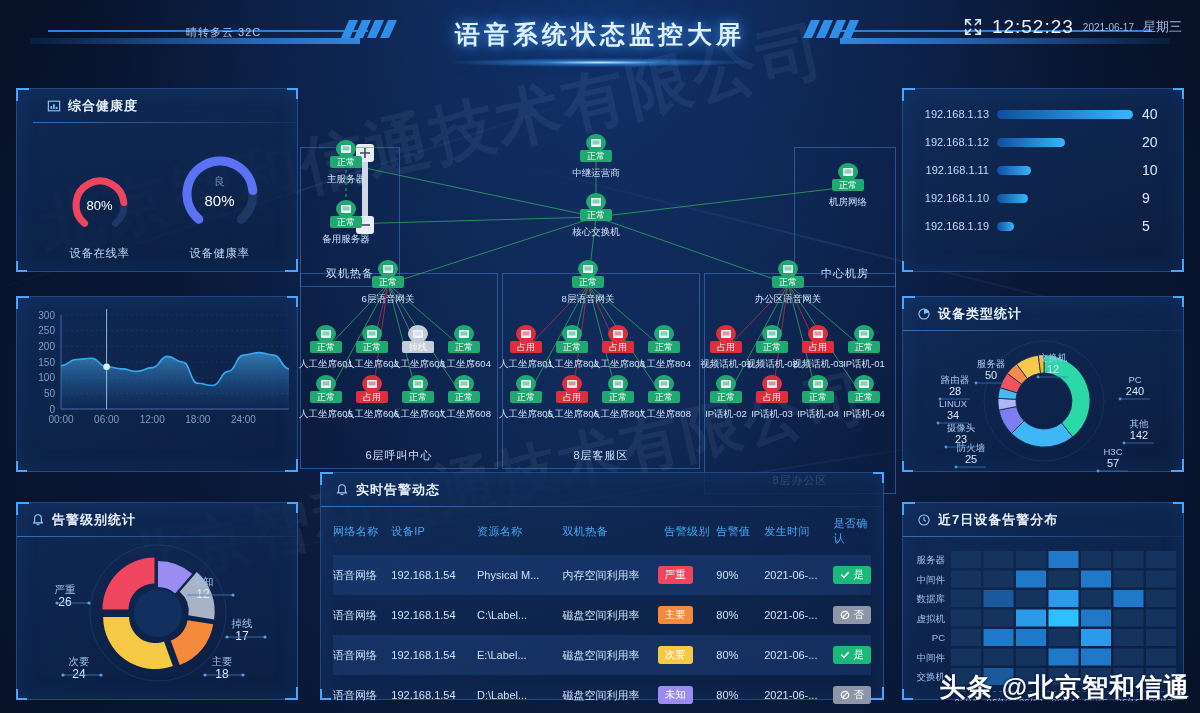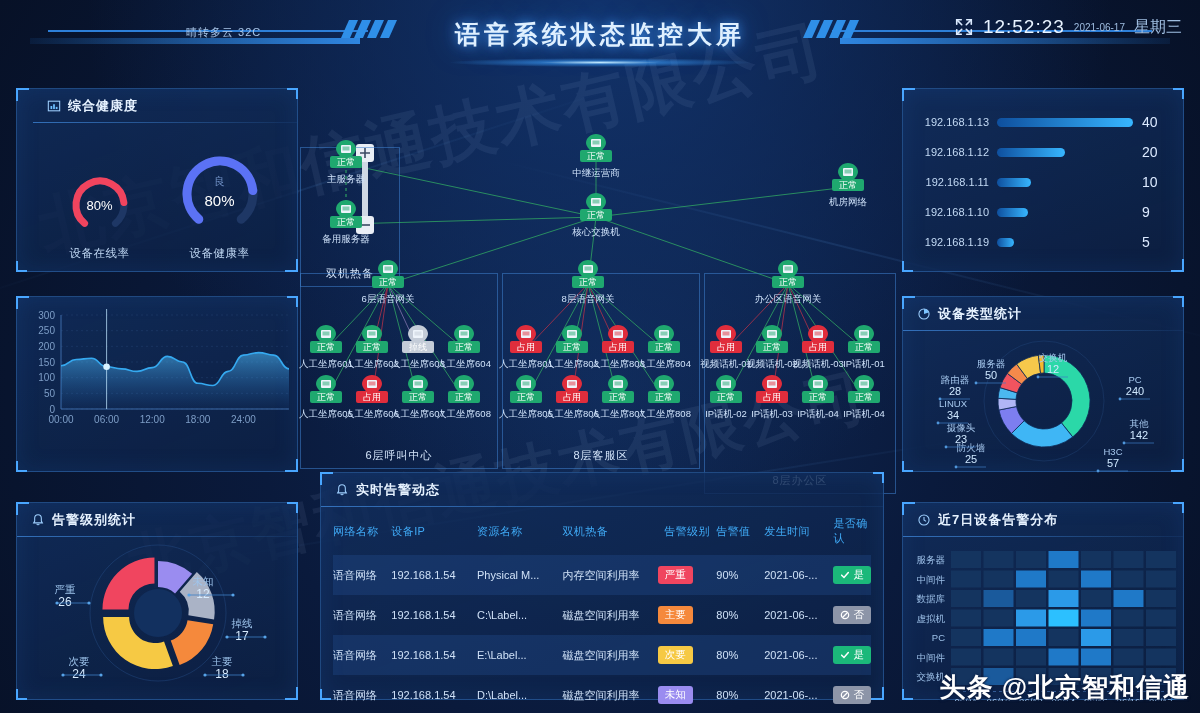--- a/index.html
+++ b/index.html
@@ -29,21 +29,21 @@
   .hdr-title { position:absolute; left:0; top:18px; width:1200px; text-align:center;
     font-size:25px; font-weight:bold; letter-spacing:4px; color:#dff0ff;
     text-shadow:0 0 12px rgba(70,160,255,.85),0 0 28px rgba(40,120,230,.6); }
   .hdr-glow { position:absolute; left:50%; top:58px; width:300px; height:9px; margin-left:-150px;
     background:radial-gradient(ellipse at center, #bfe8ff 0%, rgba(60,160,255,.55) 28%, rgba(30,110,210,0) 72%);
     border-radius:50%; }
   .hdr-weather { position:absolute; left:186px; top:25px; font-size:11px; color:#a9c6e8; letter-spacing:1px; }
   .hdr-right { position:absolute; right:18px; top:16px; display:flex; align-items:center; gap:9px; }
   .hdr-time { font-size:19px; color:#e8f3ff; letter-spacing:1px; }
   .hdr-date { font-size:10px; color:#9fbde0; }
-  .hdr-week { font-size:16px; color:#9fbde0; }
+  .hdr-week { font-size:13px; color:#9fbde0; }
   .expand-icon { width:20px; height:20px; position:relative; cursor:pointer; }
   .expand-icon:before,.expand-icon:after{content:"";position:absolute;}
   
   .rail { position:absolute; top:38px; height:6px;
     background:linear-gradient(90deg, rgba(30,120,220,.1), #2f86e0); }
   .rail-l { left:30px; width:330px; }
   .rail-r { right:30px; width:330px; background:linear-gradient(270deg, rgba(30,120,220,.1), #2f86e0); }
   .rail-line { position:absolute; top:30px; height:2px; background:#2d7fd8; }
   .slashes { position:absolute; top:20px; display:flex; gap:4px; }
   .slashes i { display:block; width:9px; height:18px; background:#2f8fe8; transform:skewX(-24deg); }
@@ -72,21 +72,21 @@
   .gauge-ring { position:relative; }
   .gauge-val { position:absolute; left:0; right:0; text-align:center; font-size:13px; color:#ffffff; }
   .gauge-sub { position:absolute; left:0; right:0; text-align:center; font-size:11px; color:#6f8fc4; }
   .gauge-label { margin-top:7px; font-size:11.5px; color:#bed6f2; letter-spacing:.5px; }
 
   
   .axis-txt { fill:#7e9ec7; font-size:10px; font-family:"Liberation Sans",sans-serif; }
 
   
   .top5 { padding:14px 16px 8px; }
-  .t5row { display:flex; align-items:center; height:22px; margin-bottom:6px;margin-top:8px; }
+  .t5row { display:flex; align-items:center; height:22px; margin-bottom:6px; }
   .t5name { width:78px; text-align:right; font-size:11px; color:#c3daf5; padding-right:8px; }
   .t5track { position:relative; flex:1; height:9px; }
   .t5bar { position:absolute; left:0; top:0; height:9px; border-radius:5px;
     background:linear-gradient(90deg,#0e4f9e,#37b6ff); }
   .t5val { width:34px; font-size:14px; color:#dceaff; padding-left:9px; }
 
   
   table.alarm { width:100%; border-collapse:collapse; }
   table.alarm th { font-size:11px; font-weight:normal; color:#3fa9f5; padding:9px 0 9px 0; text-align:left; letter-spacing:.4px; }
   table.alarm td { font-size:11px; color:#cfe1f7; padding:11px 0; }
@@ -524,20 +524,23 @@
         <line x1="50" y1="58" x2="50" y2="106" stroke="#2e9e62" stroke-width="1.2" stroke-dasharray="3 3"></line>
         <rect x="60" y="32" width="18" height="18" fill="#e9eef5" rx="3"></rect>
         <path d="M64 41 h10 M69 36 v10" stroke="#3a4a63" stroke-width="1.6"></path>
         <rect x="60" y="104" width="18" height="18" fill="#e9eef5" rx="3"></rect>
         <path d="M64 113 h10" stroke="#3a4a63" stroke-width="1.6"></path>
         <rect x="66" y="50" width="6" height="54" fill="#cfd8e4"></rect>
       </svg>
     <div id="topo-nodes" style="position:absolute;left:0;top:0;width:600px;height:348px;">
         <div class="tgroup" style="left: 4px; top: 22px; width: 100px; height: 140px;">
           <div class="tgroup-label">双机热备</div>
+        </div>
+        <div class="tgroup" style="left: 498px; top: 22px; width: 102px; height: 140px;">
+          <div class="tgroup-label">中心机房</div>
         </div>
         <div class="tgroup" style="left: 4px; top: 148px; width: 198px; height: 196px;">
           <div class="tgroup-label">6层呼叫中心</div>
         </div>
         <div class="tgroup" style="left: 206px; top: 148px; width: 198px; height: 196px;">
           <div class="tgroup-label">8层客服区</div>
         </div>
         <div class="tgroup" style="left: 408px; top: 148px; width: 192px; height: 221px;">
           <div class="tgroup-label">8层办公区</div>
         </div>

